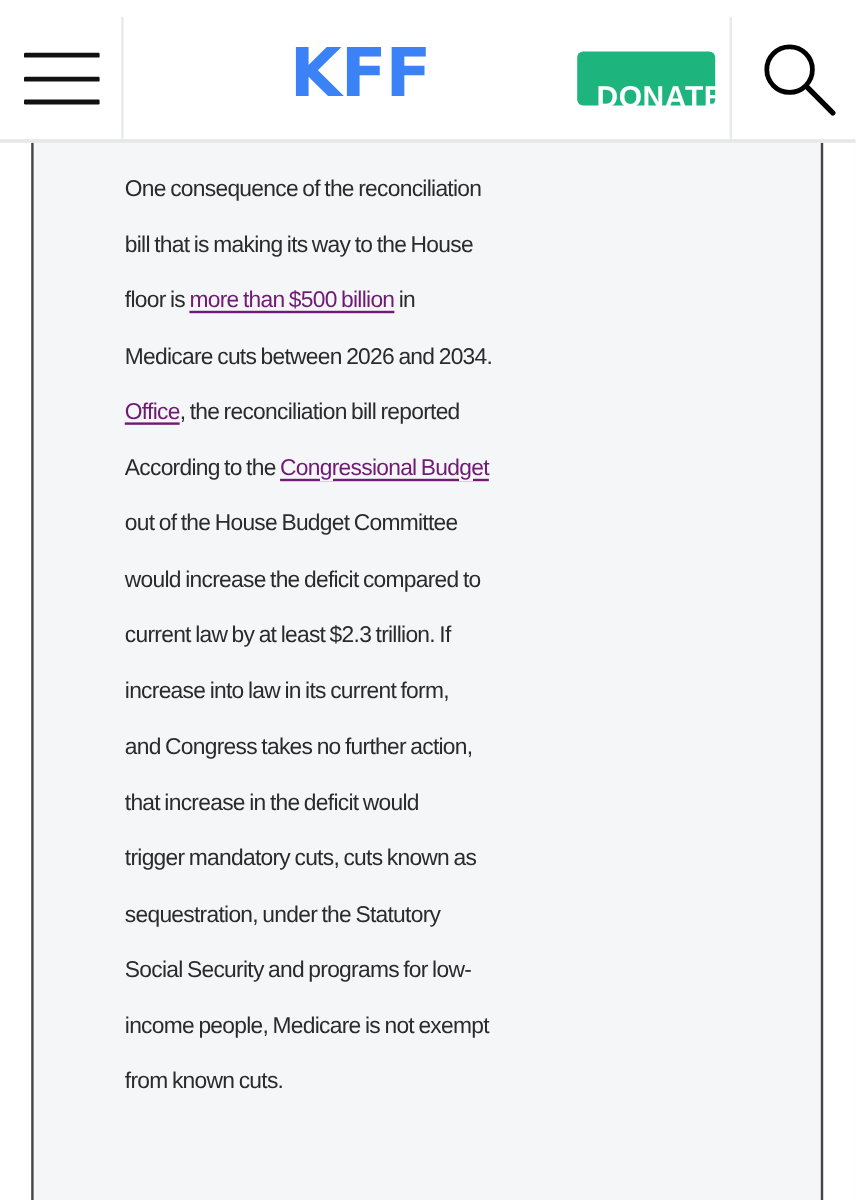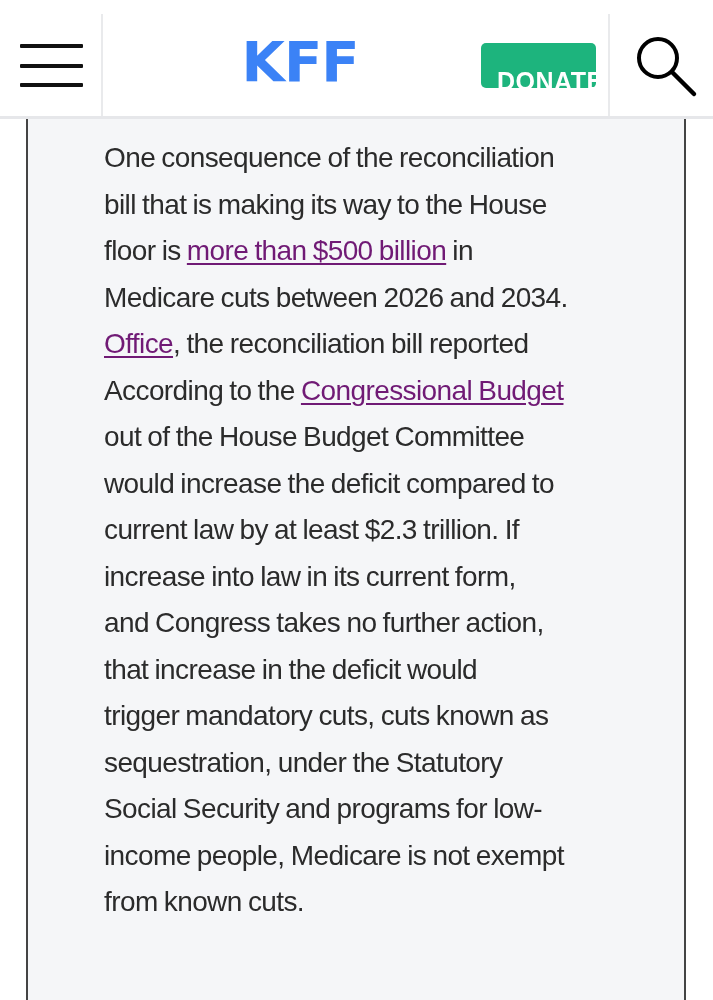--- a/index.html
+++ b/index.html
@@ -89,21 +89,21 @@
       border-right: 2px solid #444444;
       box-sizing: border-box;
       z-index: 1;
     }
     .article-text {
       position: absolute;
       left: 104px; top: 135px;
       width: 520px;
       margin: 0;
       font-family: "Liberation Sans", "DejaVu Sans", sans-serif;
-      font-size: 28px;
+      font-size: 19px;
       line-height: 46.5px;
       color: #2b2b2b;
       z-index: 3;
       letter-spacing: -0.6px;
       word-spacing: -1px;
     }
     .article-text a {
       color: #701a75;
       text-decoration: underline;
       text-decoration-thickness: 2px;

